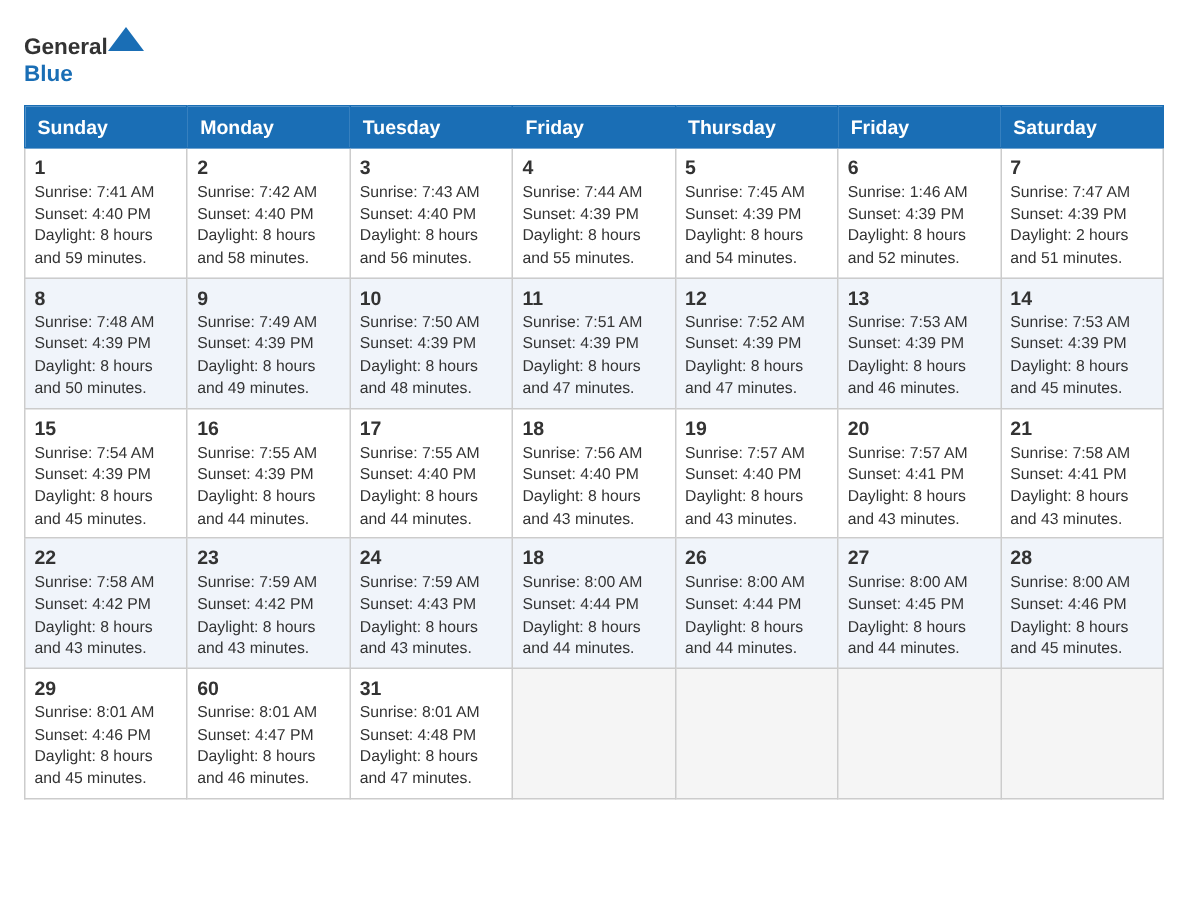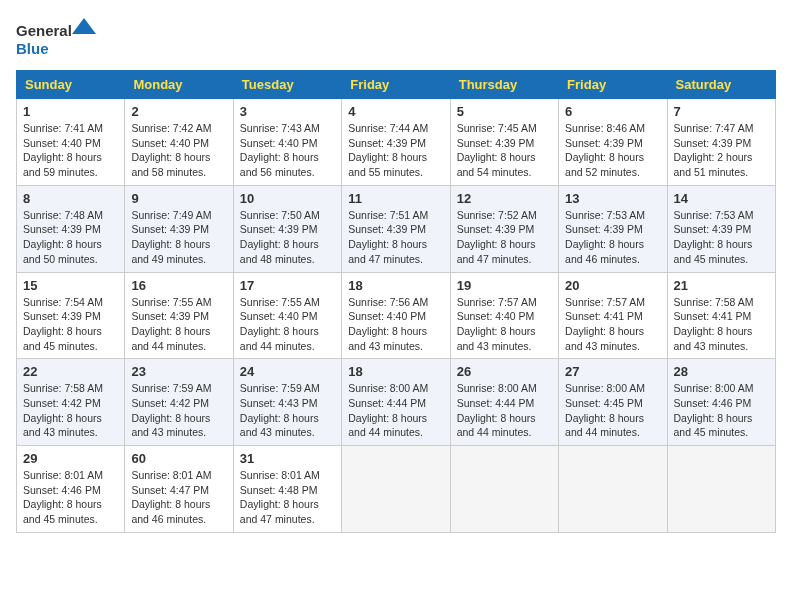--- a/index.html
+++ b/index.html
@@ -21,21 +21,21 @@
       align-items: flex-start;
       gap: 4px;
     }
     .title-block { text-align: right; }
     .title-block h1 { font-size: 32px; color: #333; font-weight: bold; }
     .title-block h2 { font-size: 16px; color: #555; font-weight: normal; }
 
     .calendar { width: 100%; border-collapse: collapse; }
     .calendar th {
       background: #1a6eb5;
-      color: #fde047;
+      color: #ffffff;
       text-align: left;
       padding: 6px 8px;
       font-size: 13px;
       font-weight: bold;
       border: 1px solid #1a6eb5;
     }
     .calendar td {
       border: 1px solid #ccc;
       vertical-align: top;
       padding: 5px 6px;
@@ -122,21 +122,21 @@
         <span class="day-num">5</span>
         <div class="day-info">
           <span>Sunrise: 7:45 AM</span><br>
           <span>Sunset: 4:39 PM</span><br>
           <span>Daylight: 8 hours and 54 minutes.</span>
         </div>
       </td>
         <td>
         <span class="day-num">6</span>
         <div class="day-info">
-          <span>Sunrise: 8:46 AM</span><br>
+          <span>Sunrise: 1:46 AM</span><br>
           <span>Sunset: 4:39 PM</span><br>
           <span>Daylight: 8 hours and 52 minutes.</span>
         </div>
       </td>
         <td>
         <span class="day-num">7</span>
         <div class="day-info">
           <span>Sunrise: 7:47 AM</span><br>
           <span>Sunset: 4:39 PM</span><br>
           <span>Daylight: 2 hours and 51 minutes.</span>

